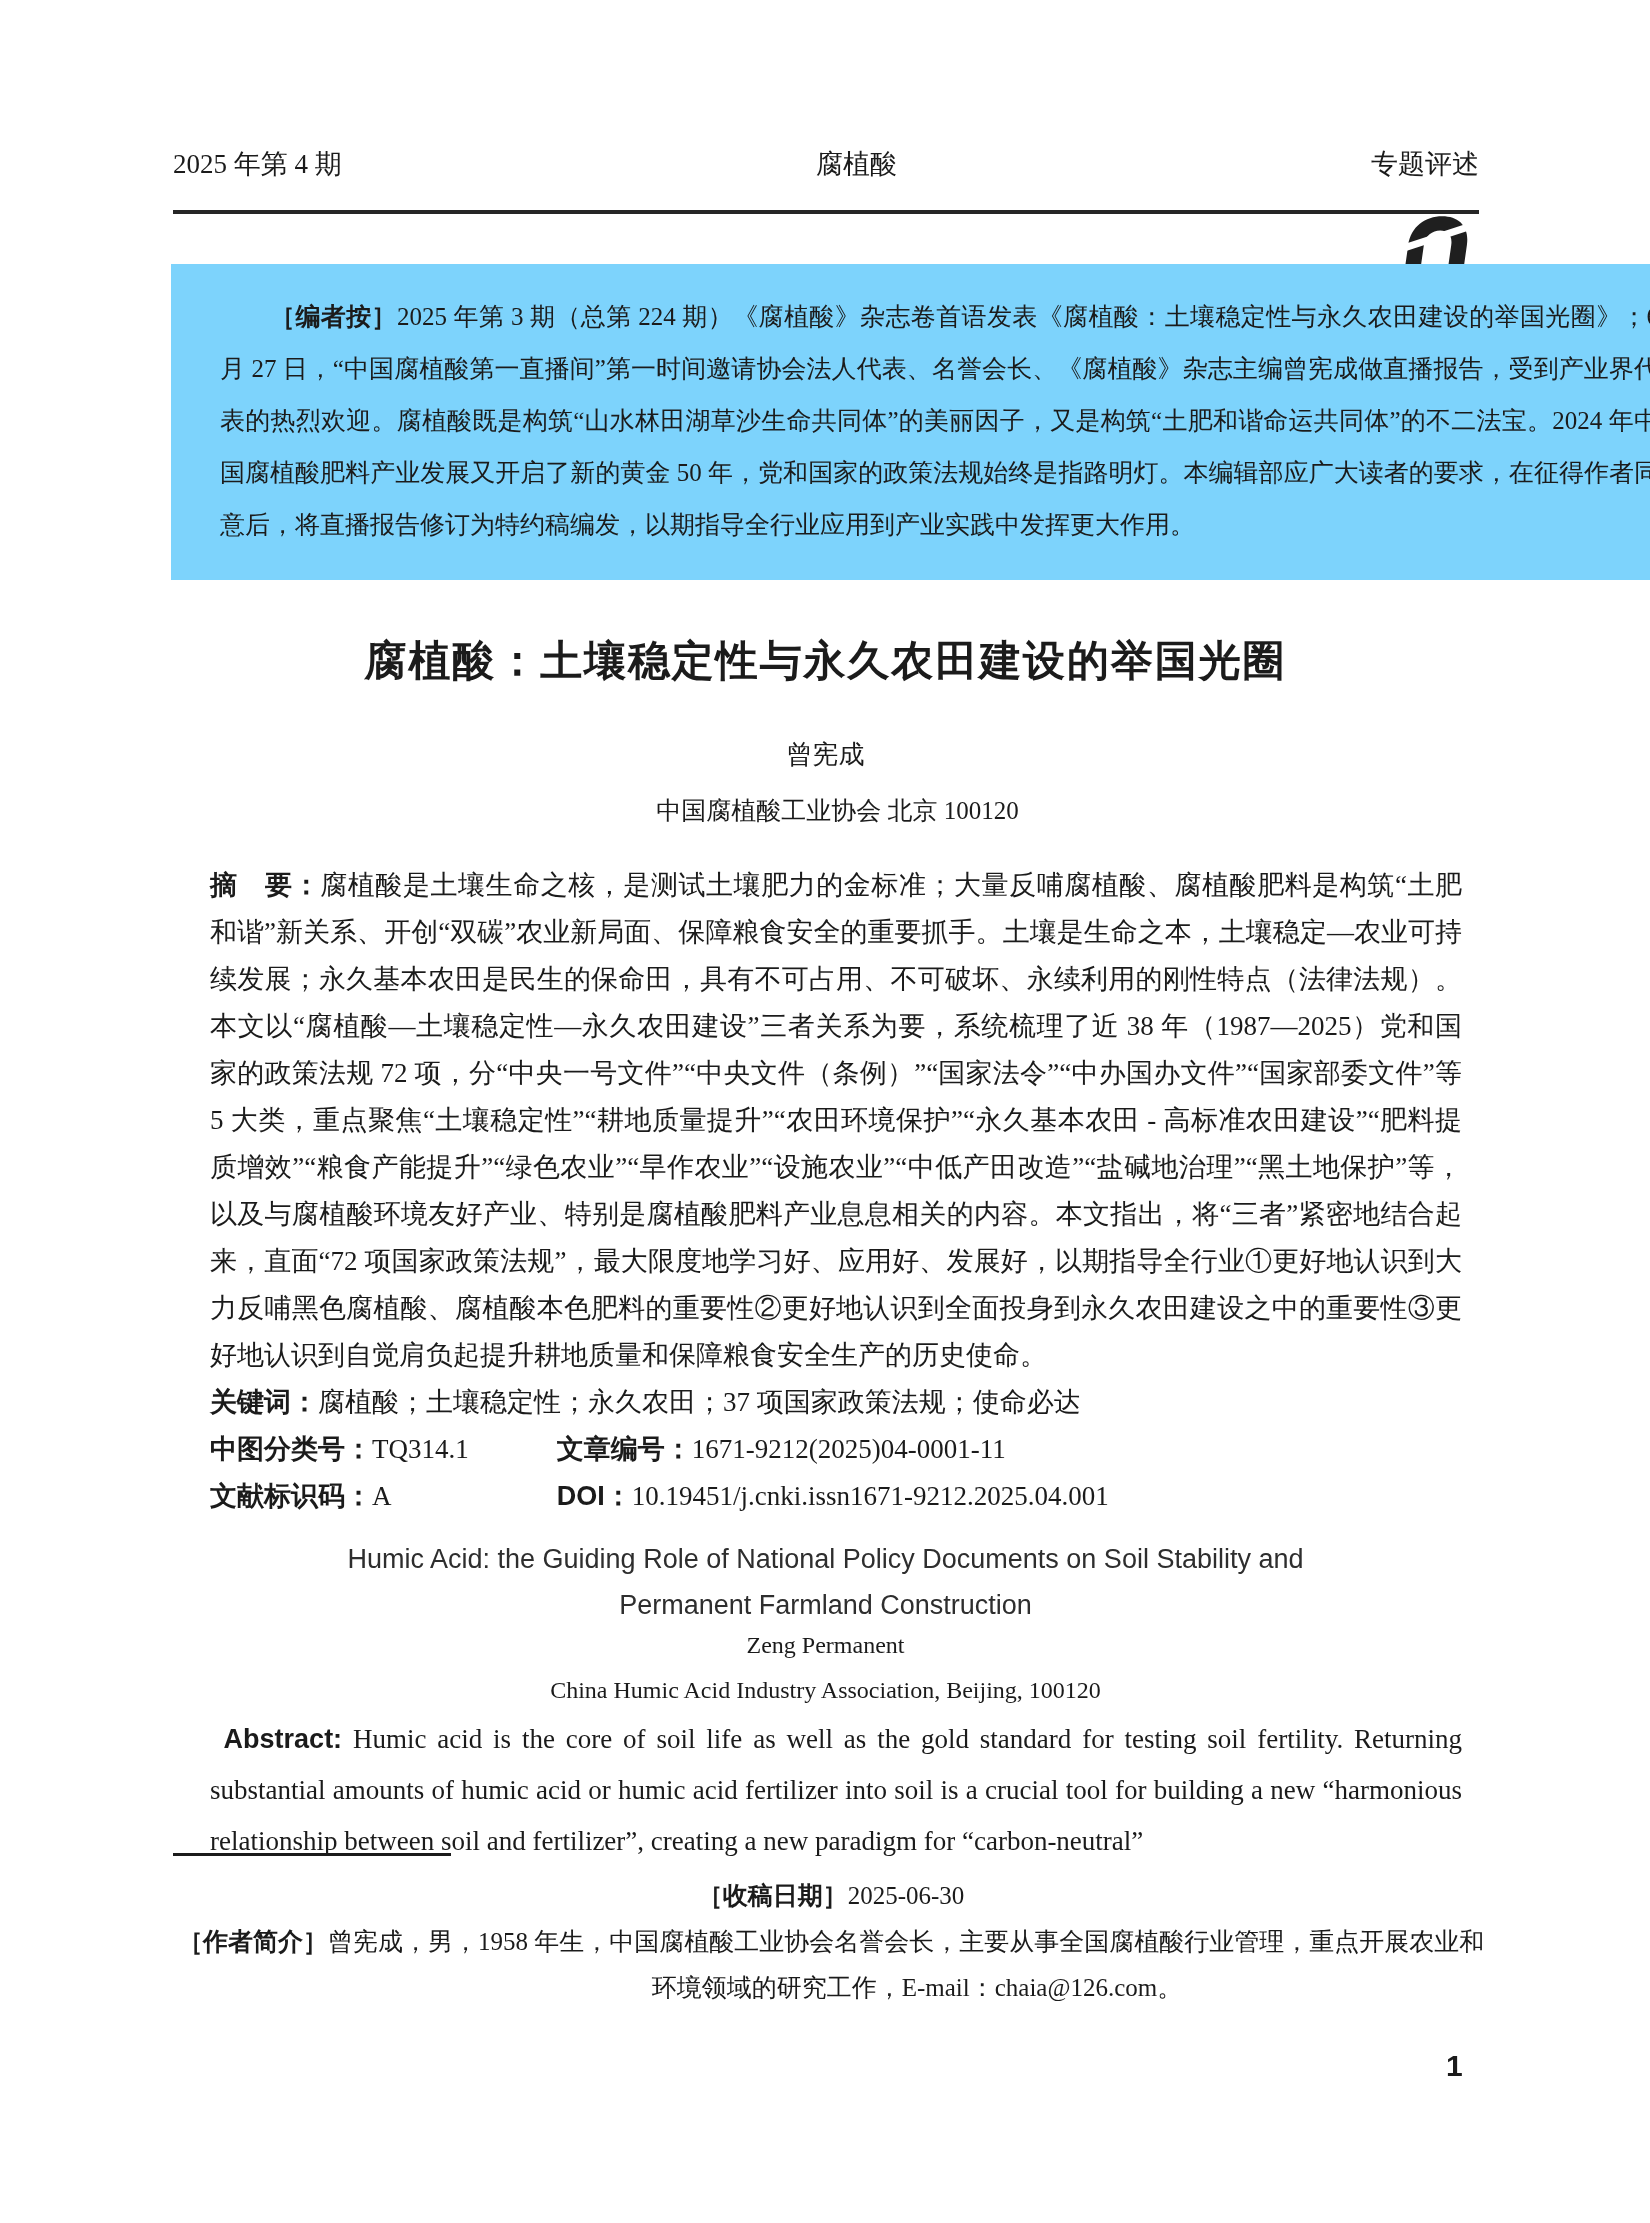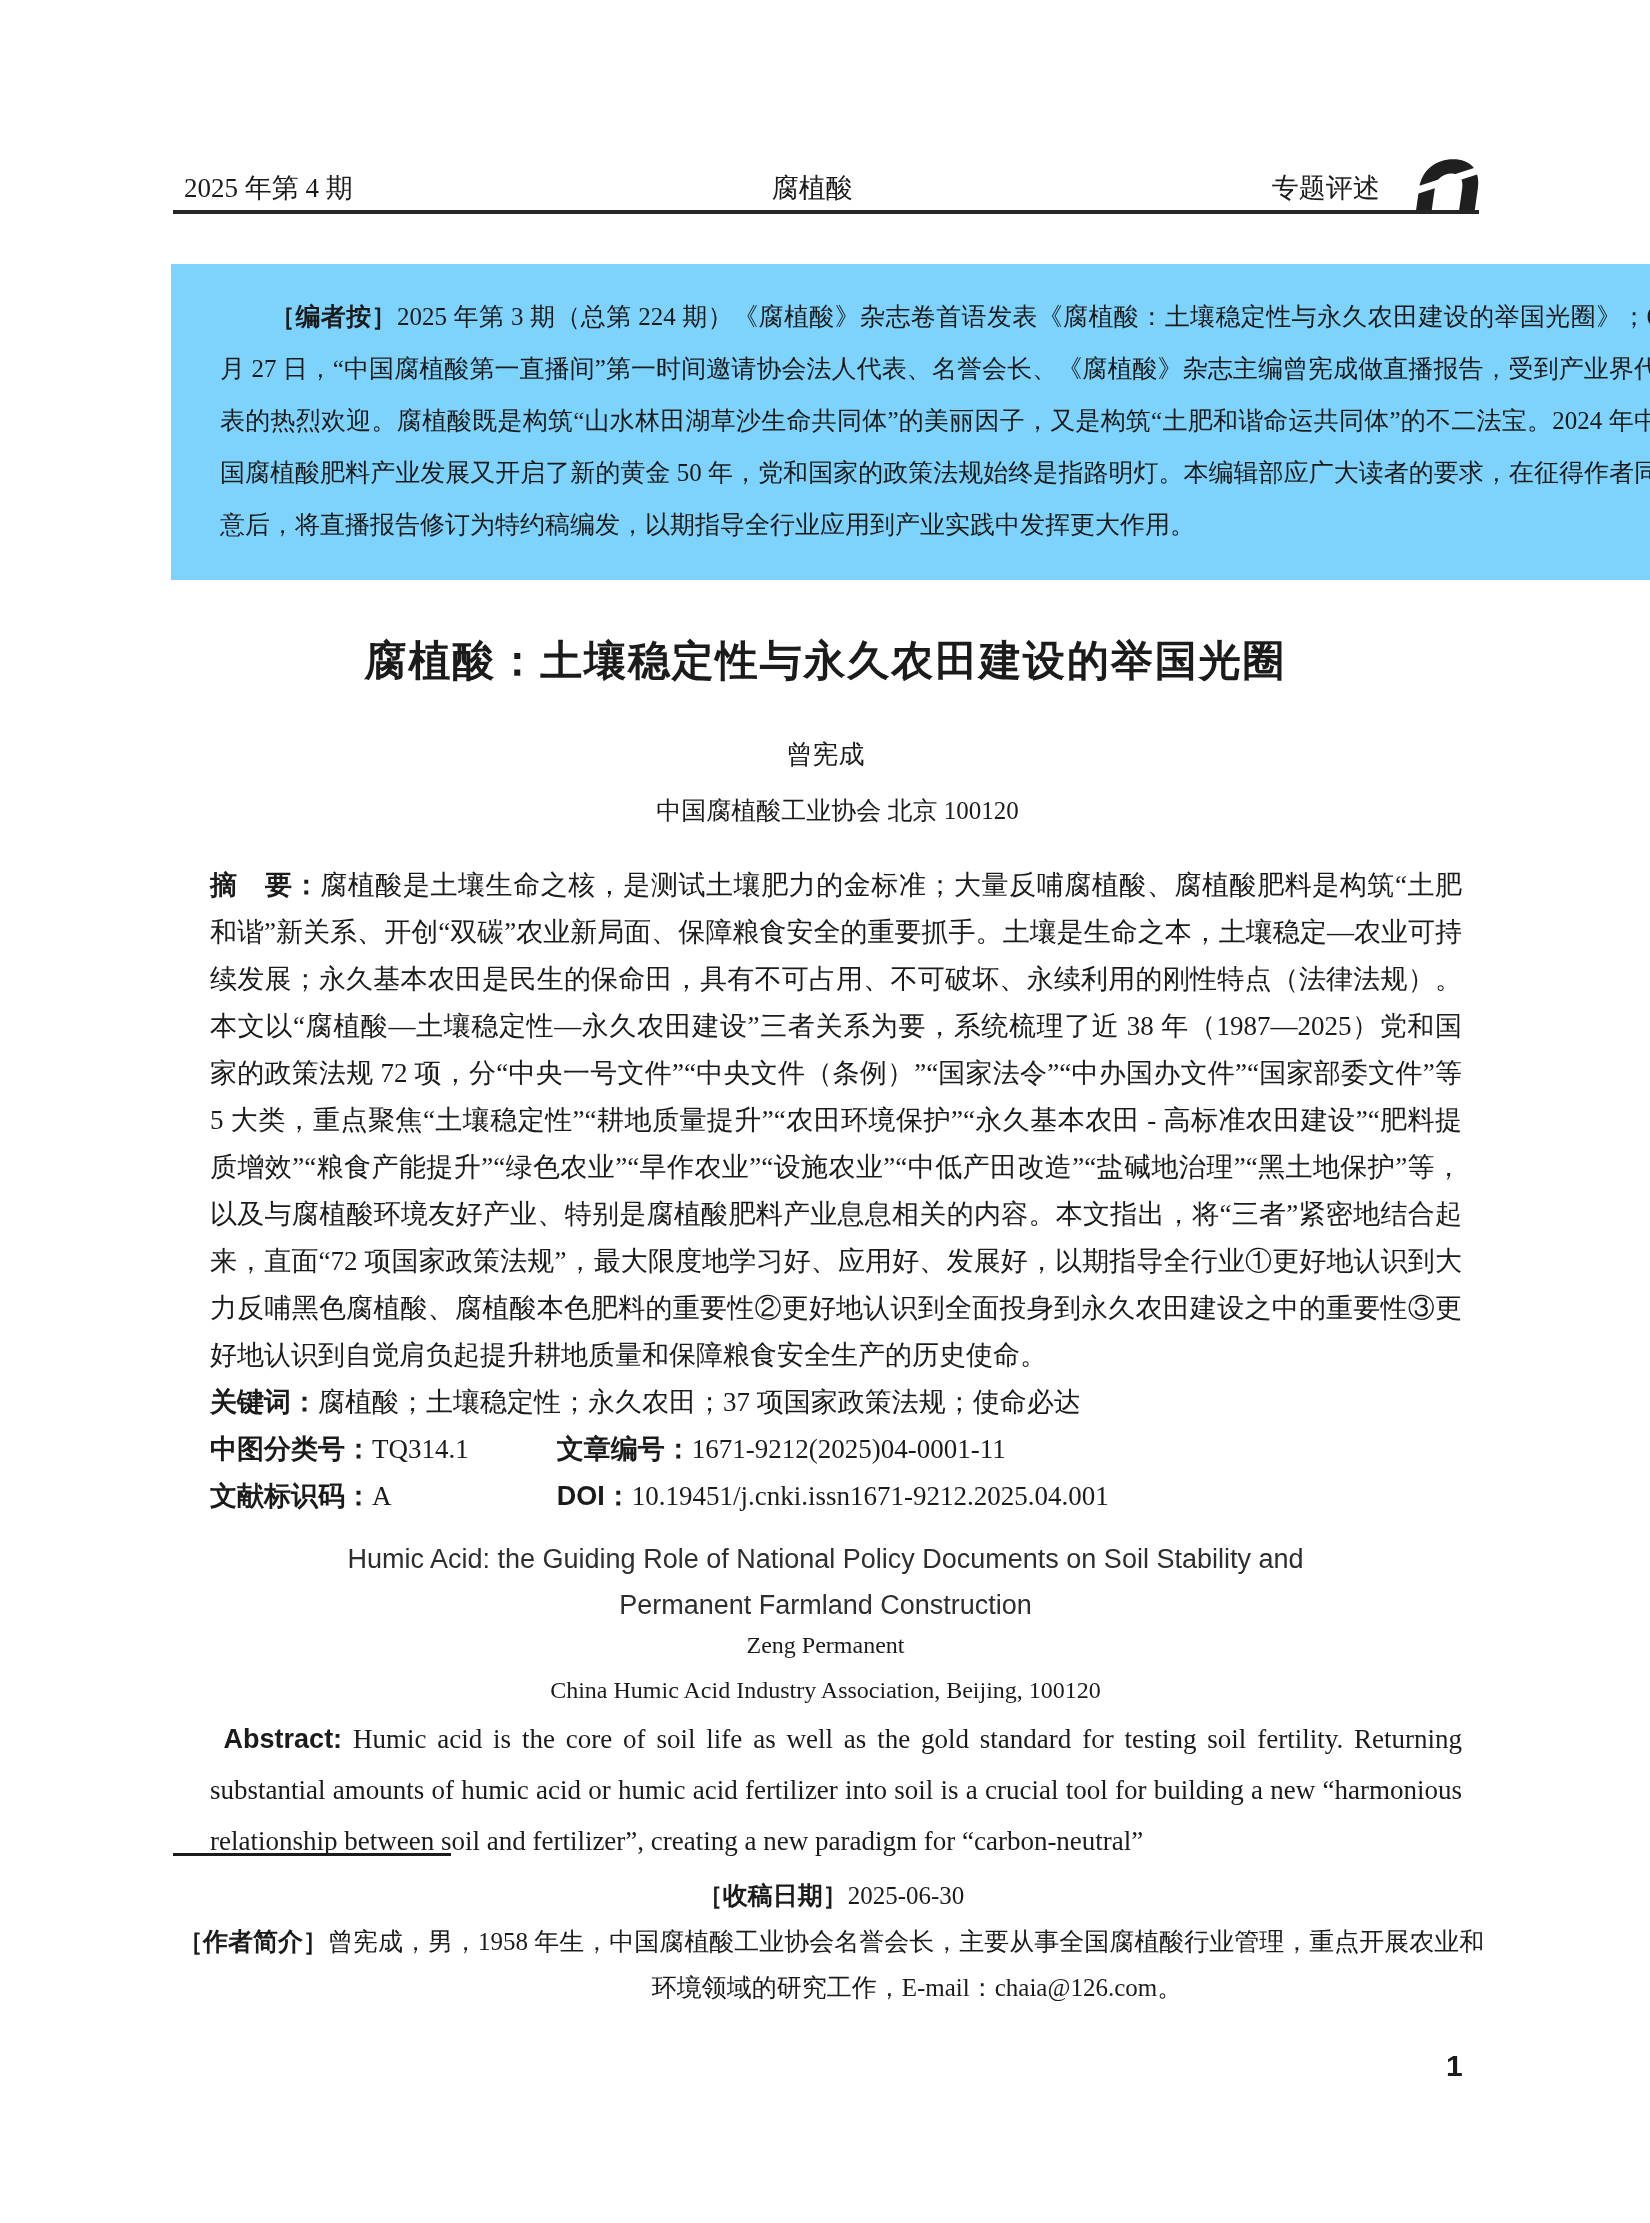--- a/index.html
+++ b/index.html
@@ -6,25 +6,25 @@
   .page {
     position:relative;
     width:1651px; height:2223px;
     background:#ffffff;
     color:#1b1b1b;
     font-family:"Liberation Serif","DejaVu Serif",serif;
     overflow:hidden;
   }
   
   .header {
-    position:absolute; left:184px; top:146px; width:1306px;
-    display:flex; align-items:flex-end; justify-content:space-between;
+    position:absolute; left:173px; top:146px; width:1306px;
+    display:flex; align-items:flex-start; justify-content:space-between;
     font-size:27px;
   }
-  .header-right { display:flex; align-items:flex-end; gap:21.3px; }
+  .header-right { display:flex; align-items:flex-end; gap:21.3px;flex-direction:column; }
   .logo { width:89px; height:60px; position:relative; top:7.8px; }
   .header-rule {
     position:absolute; left:173px; top:210px; width:1306px; height:3.9px;
     background:#262626;
   }
   
   .editor-note {
     position:absolute; left:171px; top:264px; width:1556px;
     background:#7dd3fc;
     box-sizing:border-box;

